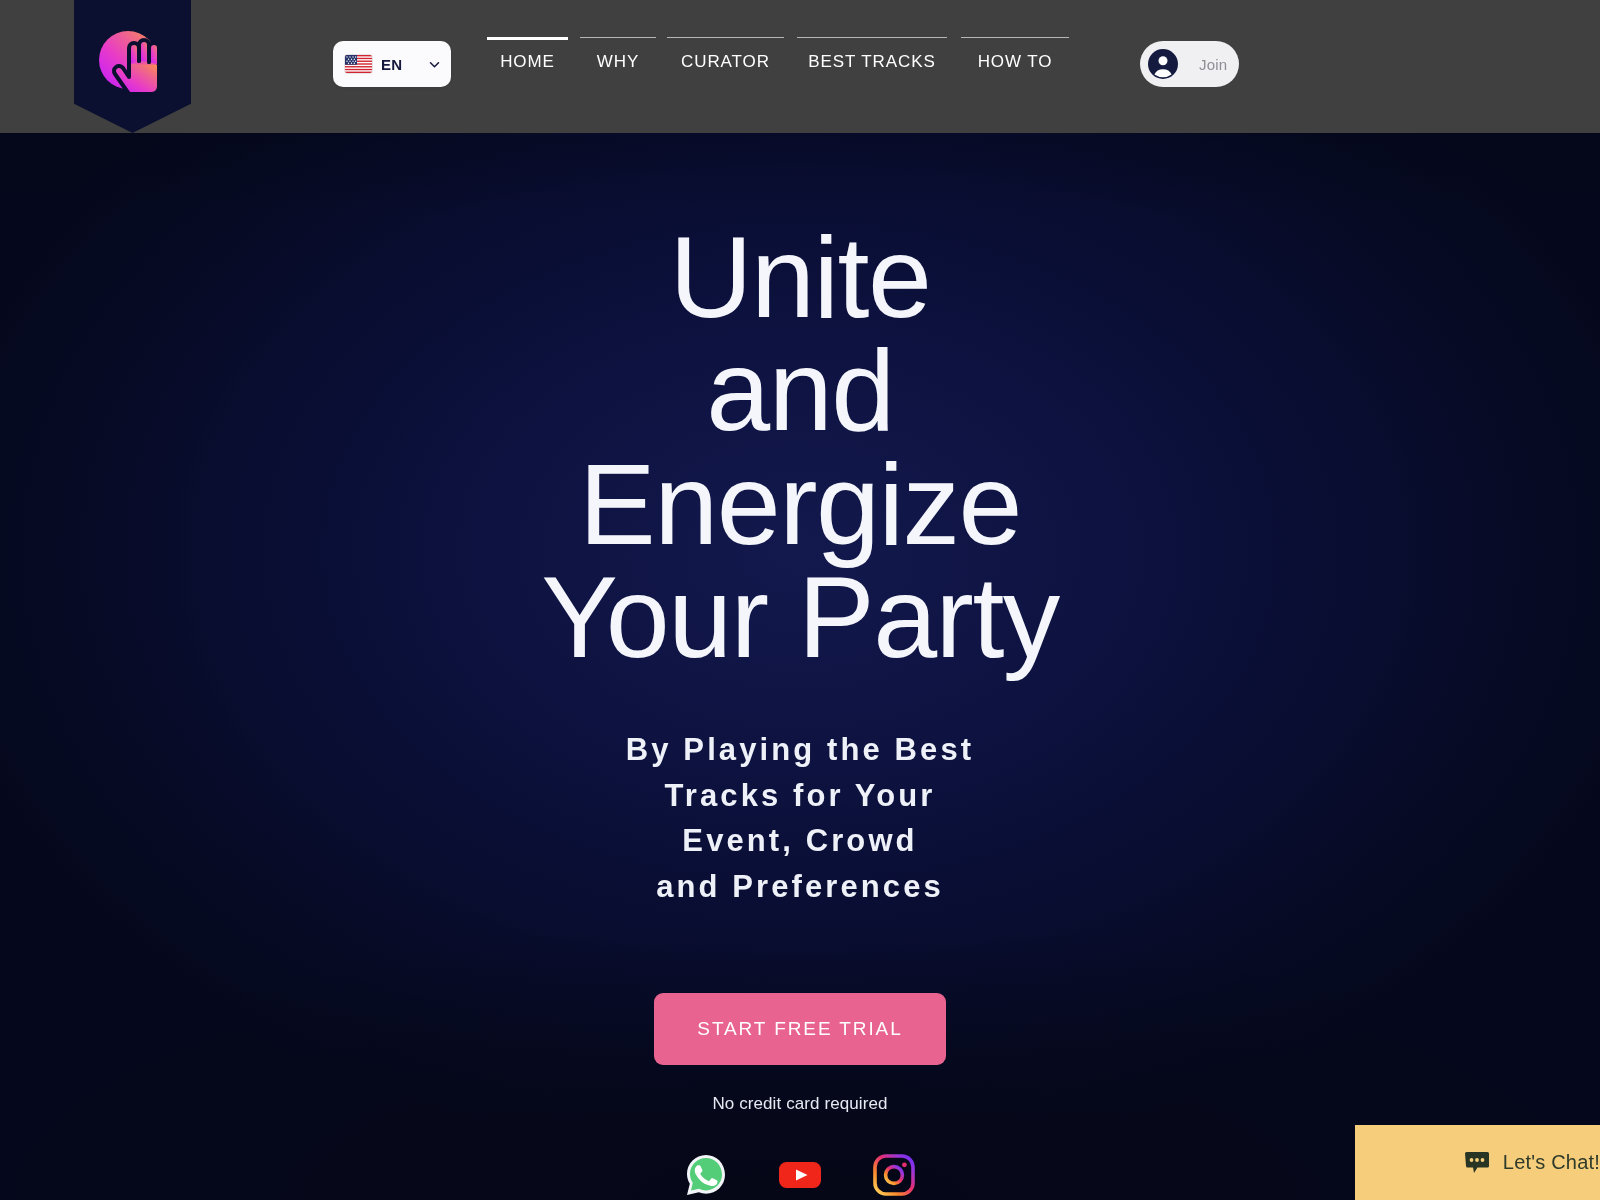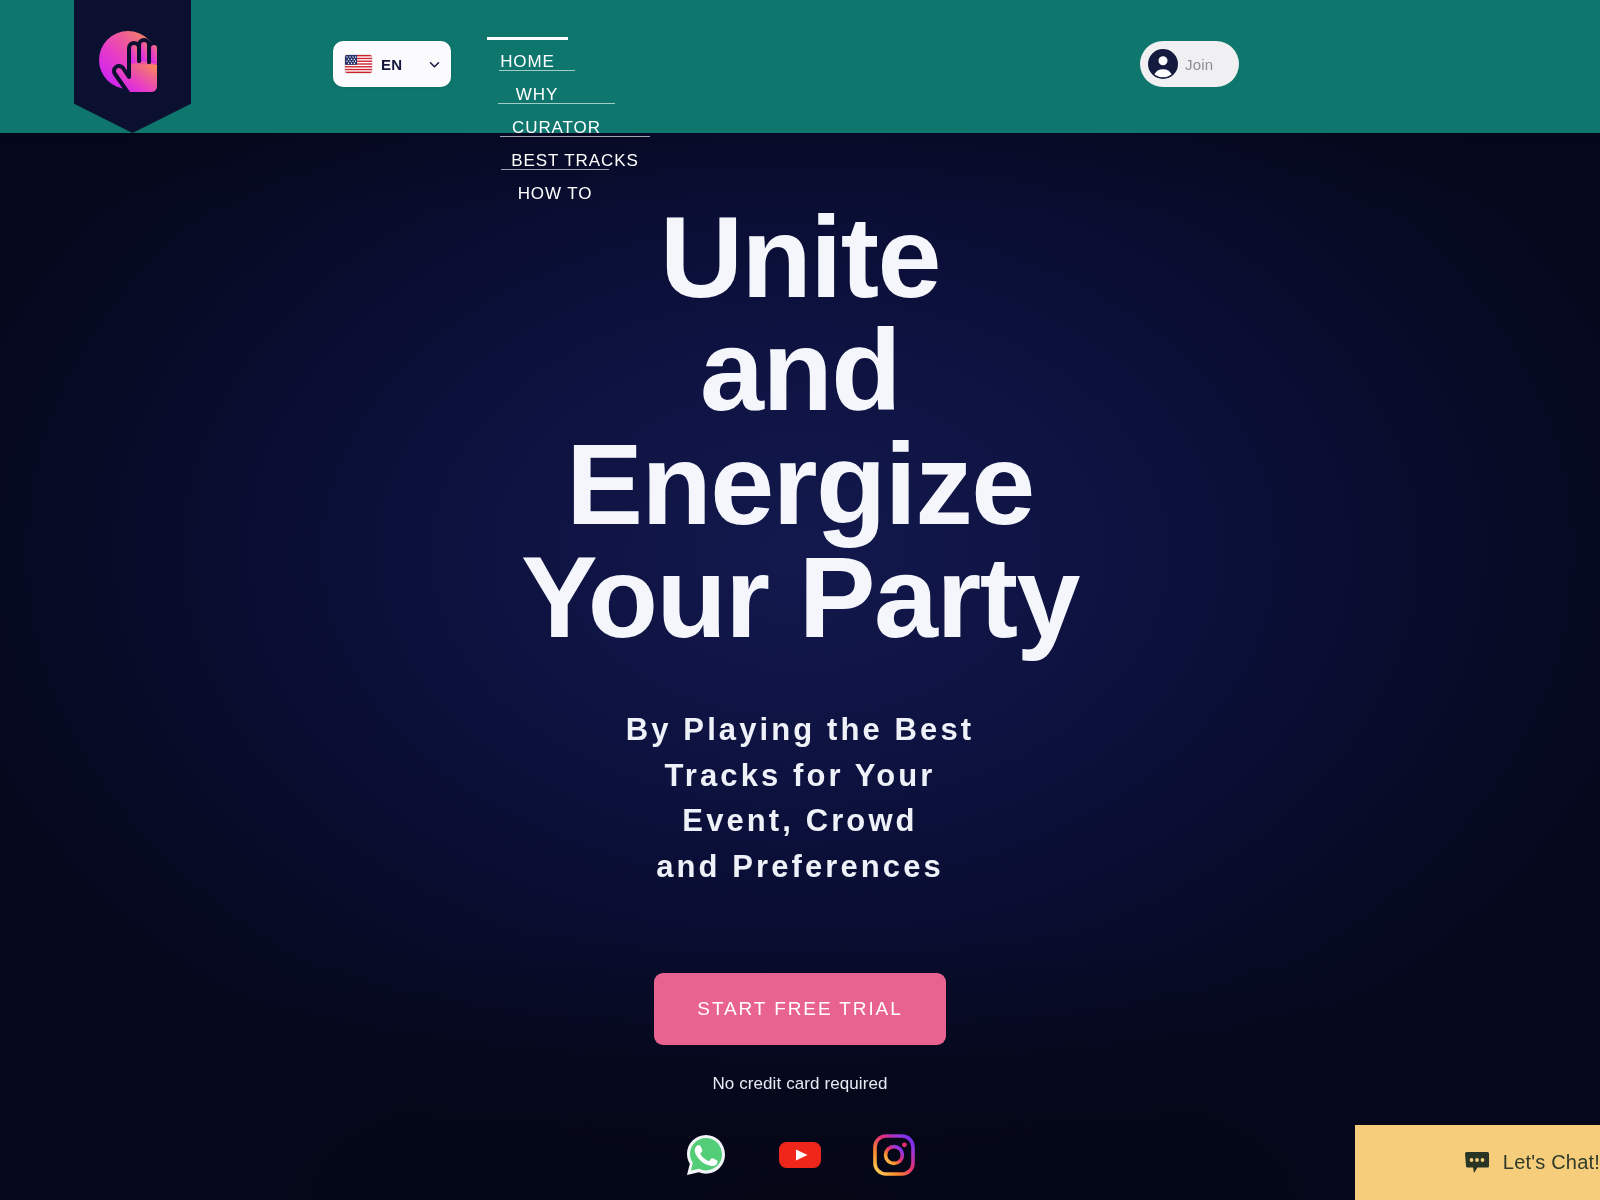--- a/index.html
+++ b/index.html
@@ -21,21 +21,21 @@
     content:""; position:absolute; inset:0;
     background:
       radial-gradient(ellipse 1300px 400px at 50% 100%, rgba(5,7,22,.85) 0%, rgba(5,7,22,0) 70%),
       linear-gradient(180deg, rgba(3,5,18,.55) 0%, rgba(0,0,0,0) 18%);
     pointer-events:none;
   }
 
   
   .header {
     position:absolute; left:0; top:0; width:1600px; height:133px;
-    background:#0f766e;
+    background:#404040;
     z-index:30;
   }
 
   
   .logo-banner{
     position:absolute; left:74px; top:0; width:117px; height:133px;
     background:#0c1030;
     clip-path: polygon(0 0, 100% 0, 100% 78%, 50% 100%, 0 78%);
     display:flex; align-items:flex-start; justify-content:center;
     z-index:31;
@@ -50,21 +50,21 @@
     padding:0 10px 0 12px;
     box-shadow:0 1px 3px rgba(0,0,0,.10);
     cursor:pointer;
   }
   .flag-icon{ width:27px; height:18px; border-radius:2px; overflow:hidden; flex:none;
     box-shadow:0 0 0 .5px rgba(0,0,0,.18); }
   .lang-code{ font-size:15px; font-weight:700; color:#15173d; letter-spacing:.3px; }
   .chev{ margin-left:auto; width:13px; height:13px; flex:none; }
 
   
-  .nav{ position:absolute; left:487px; top:37px; display:flex; align-items:flex-start;flex-direction:column; }
+  .nav{ position:absolute; left:487px; top:37px; display:flex; align-items:flex-start; }
   .nav-item{
     position:relative; padding:16px 0 0 0; margin-right:0;
     text-align:center; cursor:pointer;
   }
   .nav-item .nav-label{
     display:block; color:#ffffff; font-size:17px; letter-spacing:.9px;
     font-weight:400; line-height:1;
   }
   .nav-item .nav-rule{
     position:absolute; top:0; left:0; right:0; height:1px;
@@ -75,37 +75,37 @@
   .nav-item.n0{ width:81px; }
   .nav-item.n1{ width:76px; margin-left:12px;}
   .nav-item.n2{ width:117px; margin-left:11px;}
   .nav-item.n3{ width:150px; margin-left:13px;}
   .nav-item.n4{ width:108px; margin-left:14px;}
 
   
   .join-btn{
     position:absolute; left:1140px; top:41px; height:46px; width:99px;
     background:#f0f0f2; border-radius:23px;
-    display:flex; align-items:center; gap:7px; padding-left:8px;
+    display:flex; align-items:center; gap:21px; padding-left:8px;
     cursor:pointer;
   }
   .avatar{ width:30px; height:30px; flex:none; }
   .join-label{ font-size:15px; color:#8d8d96; letter-spacing:.2px; }
 
   
   .hero-content{
     position:absolute; left:0; top:133px; width:1600px;
     display:flex; flex-direction:column; align-items:center;
     z-index:10;
   }
   .headline{
-    margin-top:68px;
+    margin-top:88px;
     color:#f4f6fb;
     font-size:115px;
-    font-weight:700;
+    font-weight:400;
     line-height:.985;
     letter-spacing:-1.5px;
     text-align:center;
     width:1100px;
   }
   .headline .l1{ display:block; }
   .headline .l2{ display:block; }
   .headline .l3{ display:block; }
 
   .subhead{

